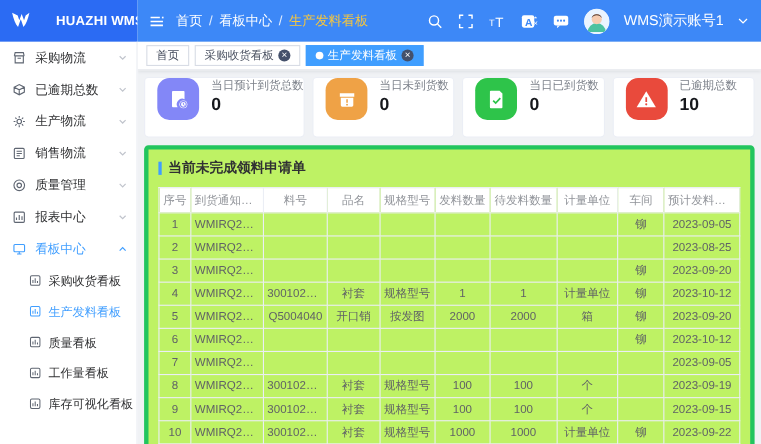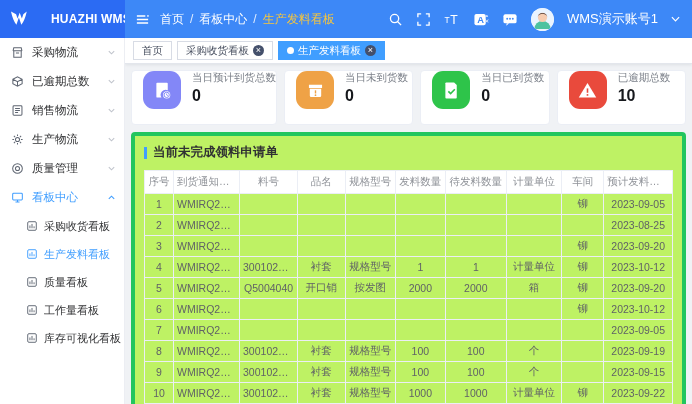--- a/index.html
+++ b/index.html
@@ -163,53 +163,67 @@
         <span class="mi-label">已逾期总数</span>
         <span class="chev">
           <svg width="9" height="9" viewBox="0 0 10 10">
             <path d="M2 3.5l3 3 3-3" stroke="currentColor" fill="none" stroke-width="1.2"></path>
           </svg>
         </span>
       </div>
       <div class="menu-item">
         <span class="mi-icon">
           <svg width="13" height="13" viewBox="0 0 14 14" fill="none" stroke="currentColor" stroke-width="1.1">
+            <circle cx="7" cy="7" r="2.2"></circle>
+            <path d="M7 1.5v1.8M7 10.7v1.8M1.5 7h1.8M10.7 7h1.8M3.1 3.1l1.3 1.3M9.6 9.6l1.3 1.3M10.9 3.1 9.6 4.4M4.4 9.6l-1.3 1.3"></path>
+          </svg>
+        </span>
+        <span class="mi-label">生产物流</span>
+        <span class="chev">
+          <svg width="9" height="9" viewBox="0 0 10 10">
+            <path d="M2 3.5l3 3 3-3" stroke="currentColor" fill="none" stroke-width="1.2"></path>
+          </svg>
+        </span>
+      </div>
+      <div class="menu-item">
+        <span class="mi-icon">
+          <svg width="13" height="13" viewBox="0 0 14 14" fill="none" stroke="currentColor" stroke-width="1.1">
             <rect x="2.2" y="2" width="9.6" height="10" rx="1"></rect>
             <path d="M4.4 4.8h5.2M4.4 7h5.2M4.4 9.2h3.2"></path>
           </svg>
         </span>
         <span class="mi-label">销售物流</span>
         <span class="chev">
           <svg width="9" height="9" viewBox="0 0 10 10">
             <path d="M2 3.5l3 3 3-3" stroke="currentColor" fill="none" stroke-width="1.2"></path>
           </svg>
         </span>
       </div>
       <div class="menu-item">
         <span class="mi-icon">
           <svg width="13" height="13" viewBox="0 0 14 14" fill="none" stroke="currentColor" stroke-width="1.1">
-            <circle cx="7" cy="7" r="2.2"></circle>
-            <path d="M7 1.5v1.8M7 10.7v1.8M1.5 7h1.8M10.7 7h1.8M3.1 3.1l1.3 1.3M9.6 9.6l1.3 1.3M10.9 3.1 9.6 4.4M4.4 9.6l-1.3 1.3"></path>
-          </svg>
-        </span>
-        <span class="mi-label">生产物流</span>
-        <span class="chev">
-          <svg width="9" height="9" viewBox="0 0 10 10">
-            <path d="M2 3.5l3 3 3-3" stroke="currentColor" fill="none" stroke-width="1.2"></path>
-          </svg>
-        </span>
-      </div>
-      <div class="menu-item">
-        <span class="mi-icon">
-          <svg width="13" height="13" viewBox="0 0 14 14" fill="none" stroke="currentColor" stroke-width="1.1">
             <circle cx="7" cy="7" r="5.2"></circle>
             <circle cx="7" cy="7" r="2.2"></circle>
           </svg>
         </span>
         <span class="mi-label">质量管理</span>
+        <span class="chev">
+          <svg width="9" height="9" viewBox="0 0 10 10">
+            <path d="M2 3.5l3 3 3-3" stroke="currentColor" fill="none" stroke-width="1.2"></path>
+          </svg>
+        </span>
+      </div>
+      <div class="menu-item">
+        <span class="mi-icon">
+          <svg width="13" height="13" viewBox="0 0 14 14" fill="none" stroke="currentColor" stroke-width="1.1">
+            <rect x="2" y="2" width="10" height="10" rx="1"></rect>
+            <path d="M4.3 9.8V7.2M7 9.8V4.8M9.7 9.8V6"></path>
+          </svg>
+        </span>
+        <span class="mi-label">报表中心</span>
         <span class="chev">
           <svg width="9" height="9" viewBox="0 0 10 10">
             <path d="M2 3.5l3 3 3-3" stroke="currentColor" fill="none" stroke-width="1.2"></path>
           </svg>
         </span>
       </div>
       <div class="menu-item active">
         <span class="mi-icon">
           <svg width="13" height="13" viewBox="0 0 14 14" fill="none" stroke="currentColor" stroke-width="1.1">
             <rect x="1.8" y="2.4" width="10.4" height="7.2" rx="1"></rect>

